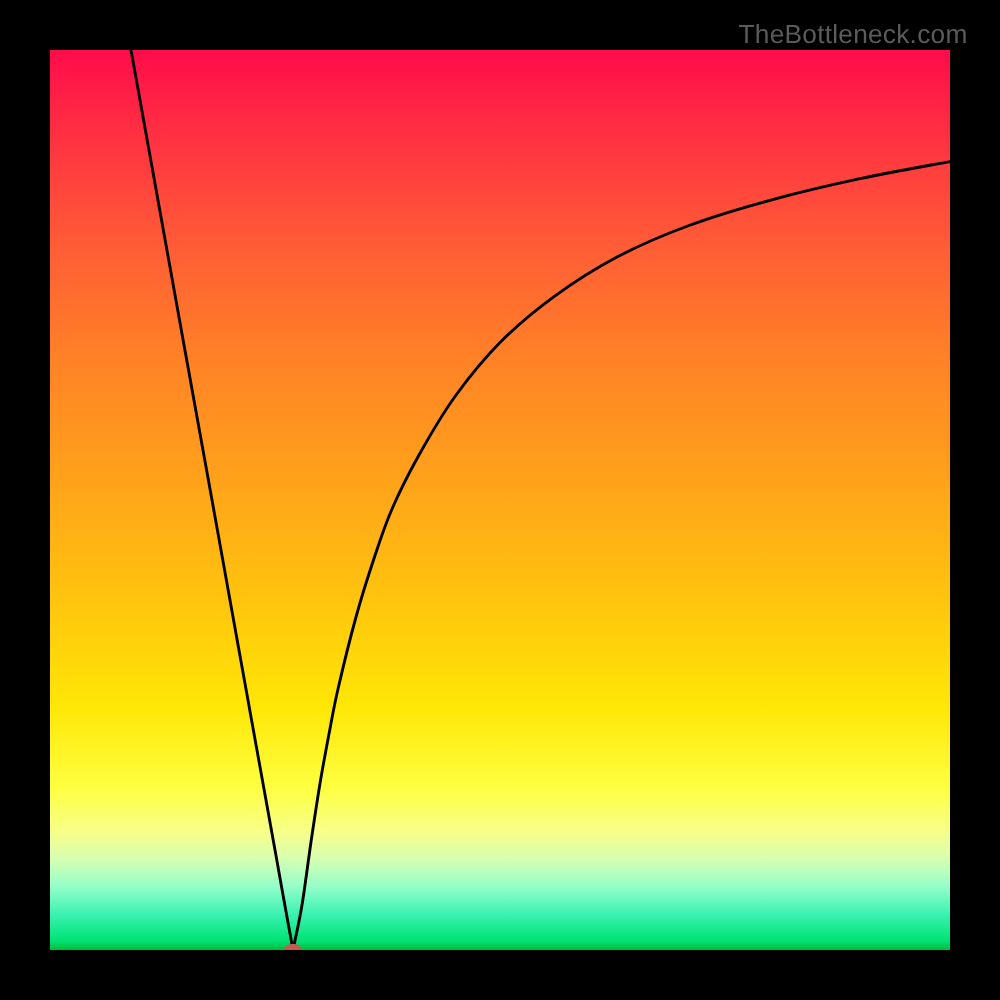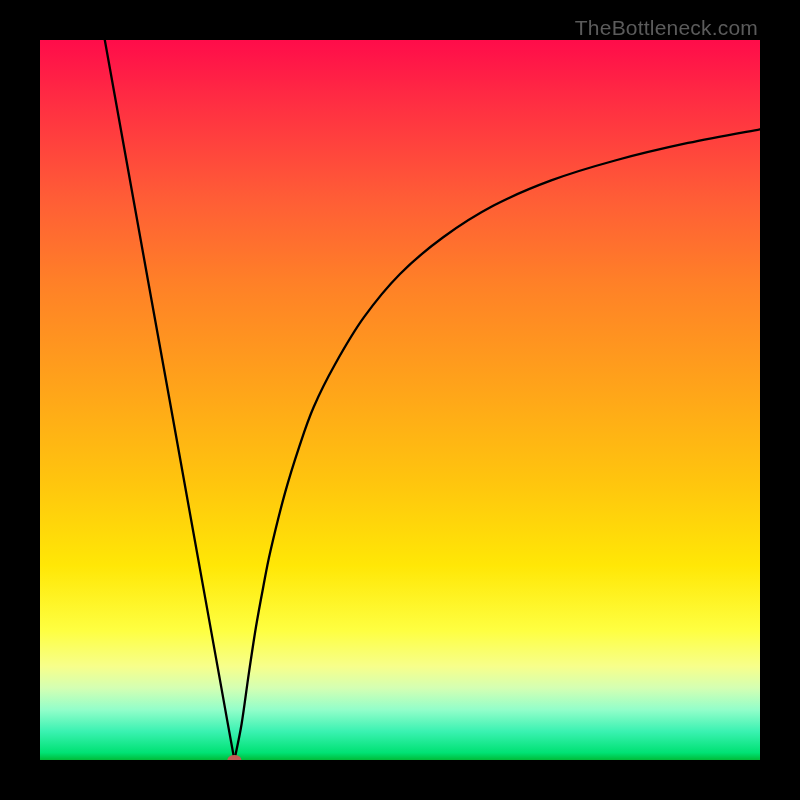--- a/index.html
+++ b/index.html
@@ -44,21 +44,21 @@
   .chart-svg {
     position: absolute;
     left: 0;
     top: 0;
     width: 720px;
     height: 720px;
   }
   .watermark {
     position: absolute;
     top: 16px;
-    right: 42px;
+    right: 26px;
     color: #5b5b5b;
     font-size: 21px;
     font-weight: 500;
     letter-spacing: 0.2px;
     user-select: none;
   }
 </style>
 </head>
 <body>
 

